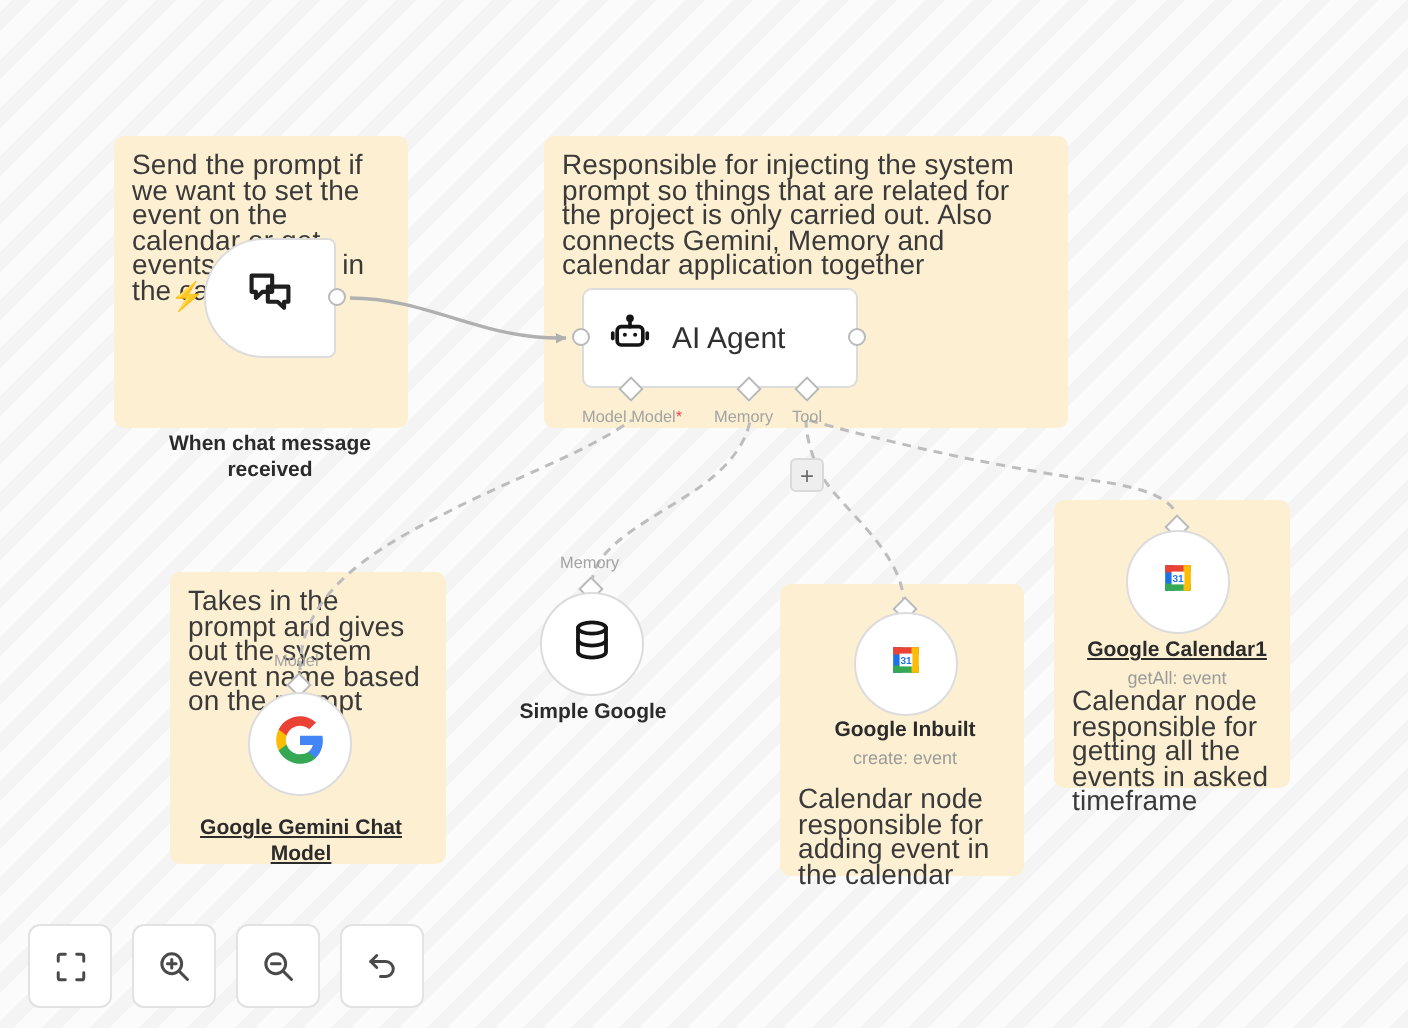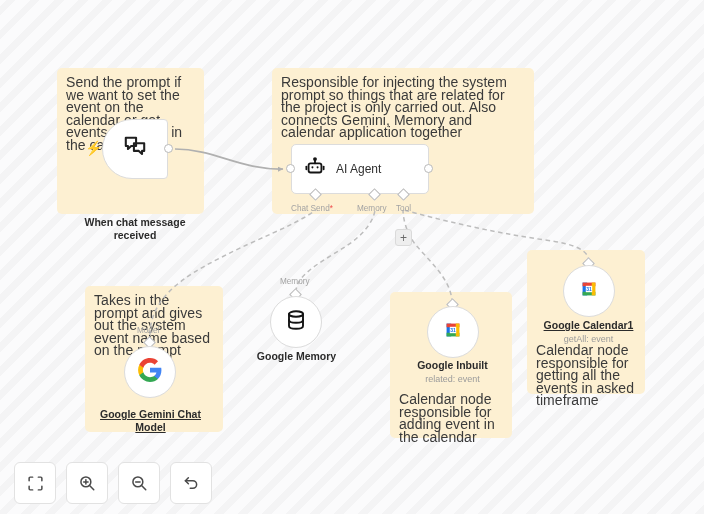--- a/index.html
+++ b/index.html
@@ -52,21 +52,21 @@
   .rect-node {
     width: 138px; height: 50px;
     background: #fff;
     border: 1px solid #dcdcdc;
     border-radius: 5px;
     display: flex; align-items: center;
     padding-left: 12px;
     gap: 10px;
   }
   .rect-node .node-title {
-    font-size: 12px; color: #303030;
+    font-size: 15px; color: #303030;
   }
   .round-node {
     width: 52px; height: 52px;
     background: #fff;
     border: 1px solid #dcdcdc;
     border-radius: 50%;
     display: flex; align-items: center; justify-content: center;
   }
 
   .node-label {
@@ -223,21 +223,21 @@
           <circle cx="14.8" cy="12.4" r="1.1" fill="#141414" stroke="none"></circle>
         </svg>
       </span>
       <span class="node-title">AI Agent</span>
     </div>
   </div>
   <div class="dot" style="left:286px; top:164px;"></div>
   <div class="dot" style="left:424px; top:164px;"></div>
 
   <div class="diamond" style="left:311px; top:190px;"></div>
-  <div class="port-label" style="left:291px; top:204px;"><span>Chat Send</span><span class="req">*</span></div>
+  <div class="port-label" style="left:291px; top:204px;"><span>Model Model</span><span class="req">*</span></div>
 
   <div class="diamond" style="left:370px; top:190px;"></div>
   <div class="port-label" style="left:357px; top:204px;">Memory</div>
 
   <div class="diamond" style="left:399px; top:190px;"></div>
   <div class="port-label" style="left:396px; top:204px;">Tool</div>
 
   <div class="plus-btn" style="left:395px; top:229px;">+</div>
 
   <div class="port-label" style="left:137px; top:326px;">Model</div>
@@ -263,40 +263,40 @@
     <div class="round-node">
       <span>
         <svg width="24" height="24" viewBox="0 0 24 24" fill="none" stroke="#141414" stroke-width="1.9" stroke-linecap="round" stroke-linejoin="round">
           <ellipse cx="12" cy="6" rx="7" ry="2.8"></ellipse>
           <path d="M5 6 V18 C5 19.6 8.1 20.8 12 20.8 C15.9 20.8 19 19.6 19 18 V6"></path>
           <path d="M5 12 C5 13.6 8.1 14.8 12 14.8 C15.9 14.8 19 13.6 19 12"></path>
         </svg>
       </span>
     </div>
   </div>
-  <div class="node-label" style="left:238px; top:350px; width:117px;">Google Memory</div>
+  <div class="node-label" style="left:238px; top:350px; width:117px;">Simple Google</div>
 
   <div class="diamond" style="left:448px; top:300px;"></div>
   <div class="node" style="left:427px; top:306px;">
     <div class="round-node">
       <span>
         <svg class="gcal" viewBox="0 0 48 48">
           <rect x="10" y="10" width="28" height="28" rx="2" fill="#ffffff"></rect>
           <path fill="#1a73e8" d="M10 10h10v28H10z"></path>
           <path fill="#ea4335" d="M10 10h28v8H10z"></path>
           <path fill="#34a853" d="M10 30h28v8H10z"></path>
           <path fill="#fbbc04" d="M30 10h8v28h-8z"></path>
           <rect x="17" y="17" width="14" height="14" fill="#ffffff"></rect>
           <text x="24" y="28.5" font-size="11" font-family="Liberation Sans, sans-serif" font-weight="bold" fill="#1a73e8" text-anchor="middle">31</text>
         </svg>
       </span>
     </div>
   </div>
   <div class="node-label" style="left:394px; top:359px; width:117px;">Google Inbuilt</div>
-  <div class="node-sublabel" style="left:394px; top:373px; width:117px;">related: event</div>
+  <div class="node-sublabel" style="left:394px; top:373px; width:117px;">create: event</div>
 
   <div class="diamond" style="left:584px; top:259px;"></div>
   <div class="node" style="left:563px; top:265px;">
     <div class="round-node">
       <span>
         <svg class="gcal" viewBox="0 0 48 48">
           <rect x="10" y="10" width="28" height="28" rx="2" fill="#ffffff"></rect>
           <path fill="#1a73e8" d="M10 10h10v28H10z"></path>
           <path fill="#ea4335" d="M10 10h28v8H10z"></path>
           <path fill="#34a853" d="M10 30h28v8H10z"></path>

